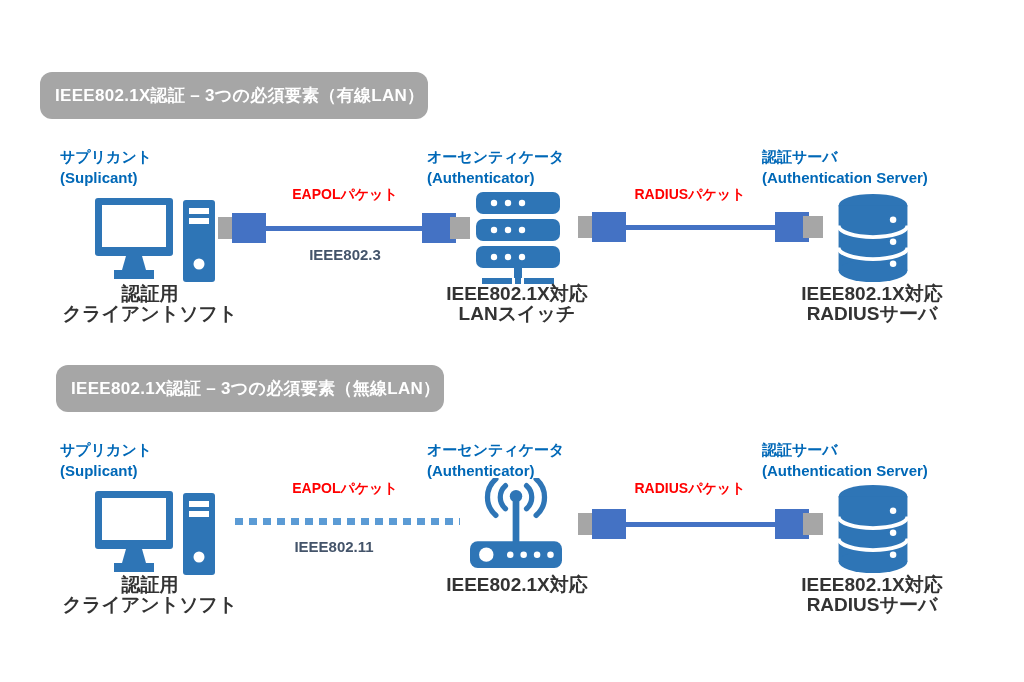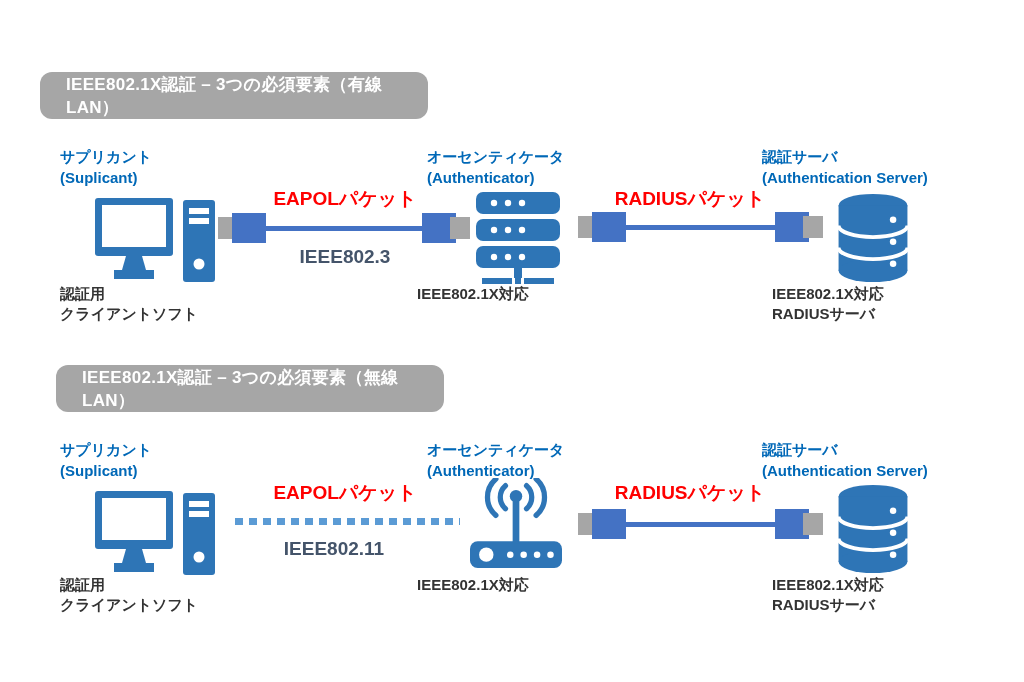--- a/index.html
+++ b/index.html
@@ -15,26 +15,26 @@
     --dotted-blue:#5B9BD5;
   }
   *{box-sizing:border-box;margin:0;padding:0}
   html,body{width:1024px;height:682px;background:#fff;overflow:hidden;
     font-family:"Liberation Sans","DejaVu Sans",sans-serif;font-weight:bold;}
   .abs{position:absolute}
   .canvas{position:relative;width:1024px;height:682px;background:#fff}
 
   .title-pill{background:var(--title-bg);color:var(--title-text);
     border-radius:12px;font-size:17px;display:flex;align-items:center;
-    padding-left:26px;letter-spacing:.3px}
+    padding-left:15px;letter-spacing:.3px}
 
   .node-heading{color:var(--heading-blue);font-size:15px;line-height:21px}
-  .caption{color:var(--caption-black);font-size:15px;text-align:left;line-height:20px}
-  .red-label{color:var(--label-red);font-size:19px;text-align:center}
-  .navy-label{color:var(--label-navy);font-size:19px;text-align:center}
+  .caption{color:var(--caption-black);font-size:19px;text-align:center;line-height:20px}
+  .red-label{color:var(--label-red);font-size:14px;text-align:center}
+  .navy-label{color:var(--label-navy);font-size:15px;text-align:center}
 
   .cable{height:30px}
   .cable-line{position:absolute;left:40px;right:40px;top:13px;height:5px;background:var(--connector-blue)}
   .plug-tip{position:absolute;top:4px;width:20px;height:22px;background:var(--connector-gray)}
   .plug-body{position:absolute;top:0;width:34px;height:30px;background:var(--connector-blue)}
   .left-tip{left:0}.left-body{left:14px}
   .right-tip{right:0}.right-body{right:14px}
 
   .dotted-line{height:7px;
     background:repeating-linear-gradient(90deg,var(--dotted-blue) 0 8px,transparent 8px 14px)}
@@ -105,20 +105,21 @@
       <circle cx="57" cy="50" r="3.4" class="white-fill"></circle>
       <circle cx="57" cy="73" r="3.4" class="white-fill"></circle>
     </svg>
 
     <div class="caption abs" style="left:60px;top:284px;width:180px">
       <div>認証用</div>
       <div>クライアントソフト</div>
     </div>
     <div class="caption abs" style="left:417px;top:284px;width:200px">
       <div>IEEE802.1X対応</div>
+      <div>LANスイッチ</div>
     </div>
     <div class="caption abs" style="left:772px;top:284px;width:200px">
       <div>IEEE802.1X対応</div>
       <div>RADIUSサーバ</div>
     </div>
 
     <div class="red-label abs" style="left:245px;top:186px;width:200px">EAPOLパケット</div>
     <div class="cable abs" style="left:218px;top:213px;width:252px">
       <div class="cable-line"></div>
       <div class="plug-tip left-tip"></div>

